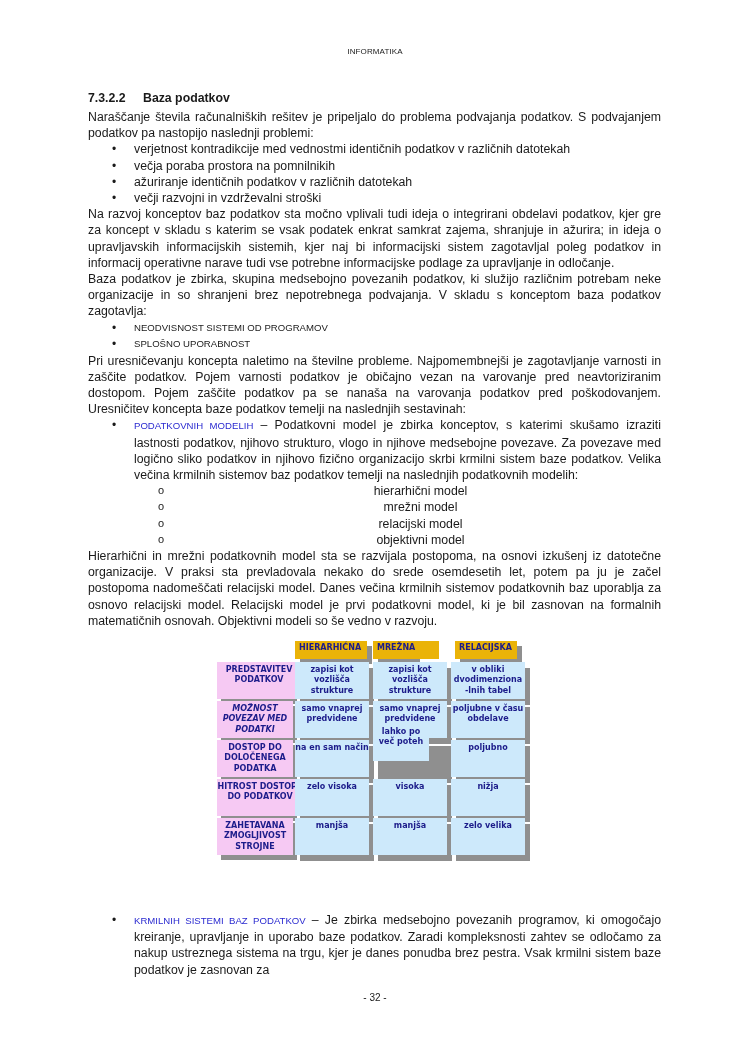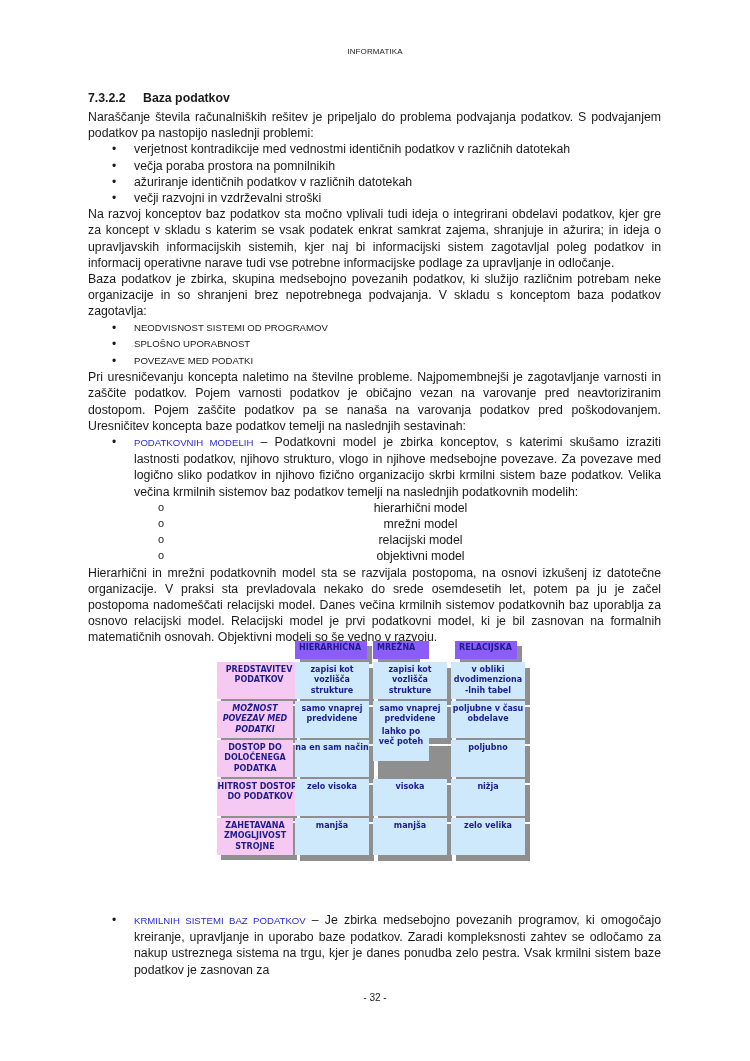--- a/index.html
+++ b/index.html
@@ -21,21 +21,21 @@
   .sub li::before { content: "o"; position: absolute; left: 70px; top: -1px; font-size: 11px; }
   .blue { color: #2a2ad0; font-size: 9.6px; }
   .justify { text-align: justify; }
   .pagenum { position: absolute; top: 992px; left: 0; width: 750px; text-align: center; font-size: 10px; }
 
   
   .tbl { position: absolute; left: 217px; top: 641px; width: 320px; height: 225px;
          font-family: "DejaVu Sans", sans-serif; font-weight: bold; font-size: 8px; line-height: 10.3px; }
   .cell { position: absolute; text-align: center; box-sizing: border-box; padding-top: 3px; }
   .shadow { position: absolute; background: #8f8f8f; }
-  .hdr { background: #8b5cf6; color: #1c1c8a; }
+  .hdr { background: #eab308; color: #1c1c8a; }
   .rowh { background: #f6c9f3; color: #1c1c8a; }
   .val { background: #cde9fb; color: #1c1c8a; }
   .colh { text-align: left; padding-left: 4px; padding-top: 2px; }
   .bottom-list { position: absolute; left: 88px; top: 912px; width: 573px; font-size: 12.3px; line-height: 16.2px; }
 </style>
 </head>
 <body>
 
 <div class="header">INFORMATIKA</div>
 
@@ -48,42 +48,41 @@
     <li class="bul">verjetnost kontradikcije med vednostmi identičnih podatkov v različnih datotekah</li>
     <li class="bul">večja poraba prostora na pomnilnikih</li>
     <li class="bul">ažuriranje identičnih podatkov v različnih datotekah</li>
     <li class="bul">večji razvojni in vzdrževalni stroški</li>
   </ul>
   <p>Na razvoj konceptov baz podatkov sta močno vplivali tudi ideja o integrirani obdelavi podatkov, kjer gre za koncept v skladu s katerim se vsak podatek enkrat samkrat zajema, shranjuje in ažurira; in ideja o upravljavskih informacijskih sistemih, kjer naj bi informacijski sistem zagotavljal poleg podatkov in informacij operativne narave tudi vse potrebne informacijske podlage za upravljanje in odločanje.</p>
   <p>Baza podatkov je zbirka, skupina medsebojno povezanih podatkov, ki služijo različnim potrebam neke organizacije in so shranjeni brez nepotrebnega podvajanja. V skladu s konceptom baza podatkov zagotavlja:</p>
   <ul class="caps">
     <li class="bul">NEODVISNOST SISTEMI OD PROGRAMOV</li>
     <li class="bul">SPLOŠNO UPORABNOST</li>
-    <li class="bul">POVEZAVE MED PODATKI</li>
   </ul>
   <p>Pri uresničevanju koncepta naletimo na številne probleme. Najpomembnejši je zagotavljanje varnosti in zaščite podatkov. Pojem varnosti podatkov je običajno vezan na varovanje pred neavtoriziranim dostopom. Pojem zaščite podatkov pa se nanaša na varovanja podatkov pred poškodovanjem. Uresničitev koncepta baze podatkov temelji na naslednjih sestavinah:</p>
   <ul>
     <li class="bul justify">
       <span class="blue">PODATKOVNIH MODELIH</span><span> – Podatkovni model je zbirka konceptov, s katerimi skušamo izraziti lastnosti podatkov, njihovo strukturo, vlogo in njihove medsebojne povezave. Za povezave med logično sliko podatkov in njihovo fizično organizacijo skrbi krmilni sistem baze podatkov. Velika večina krmilnih sistemov baz podatkov temelji na naslednjih podatkovnih modelih:</span>
     </li>
   </ul>
   <ul class="sub">
     <li>hierarhični model</li>
     <li>mrežni model</li>
     <li>relacijski model</li>
     <li>objektivni model</li>
   </ul>
   <p>Hierarhični in mrežni podatkovnih model sta se razvijala postopoma, na osnovi izkušenj iz datotečne organizacije. V praksi sta prevladovala nekako do srede osemdesetih let, potem pa ju je začel postopoma nadomeščati relacijski model. Danes večina krmilnih sistemov podatkovnih baz uporablja za osnovo relacijski model. Relacijski model je prvi podatkovni model, ki je bil zasnovan na formalnih matematičnih osnovah. Objektivni modeli so še vedno v razvoju.</p>
 </div>
 
 <div class="tbl" id="tbl">
     <div class="shadow" style="left: 83px; top: 5px; width: 72px; height: 18px;"></div>
     <div class="cell hdr colh" style="left: 78px; top: 0px; width: 72px; height: 18px;">HIERARHIĆNA</div>
     <div class="shadow" style="left: 161px; top: 5px; width: 42px; height: 18px;"></div>
-    <div class="cell hdr colh" style="left: 156px; top: 0px; width: 56px; height: 18px;">MREŽNA</div>
+    <div class="cell hdr colh" style="left: 156px; top: 0px; width: 66px; height: 18px;">MREŽNA</div>
     <div class="shadow" style="left: 243px; top: 5px; width: 62px; height: 18px;"></div>
     <div class="cell hdr colh" style="left: 238px; top: 0px; width: 62px; height: 18px;">RELACIJSKA</div>
     <div class="shadow" style="left: 4px; top: 26px; width: 76px; height: 37px;"></div>
     <div class="cell rowh" style="left: 0px; top: 21px; width: 84px; height: 37px;">PREDSTAVITEV PODATKOV</div>
     <div class="shadow" style="left: 83px; top: 27px; width: 74px; height: 37px;"></div>
     <div class="cell val" style="left: 78px; top: 21px; width: 74px; height: 37px;">zapisi kot vozlišča strukture</div>
     <div class="shadow" style="left: 161px; top: 27px; width: 74px; height: 37px;"></div>
     <div class="cell val" style="left: 156px; top: 21px; width: 74px; height: 37px;">zapisi kot vozlišča strukture</div>
     <div class="shadow" style="left: 239px; top: 27px; width: 74px; height: 37px;"></div>
     <div class="cell val" style="left: 234px; top: 21px; width: 74px; height: 37px;">v obliki dvodimenziona -lnih tabel</div>
@@ -117,18 +116,18 @@
     <div class="cell val" style="left: 78px; top: 177px; width: 74px; height: 37px;">manjša</div>
     <div class="shadow" style="left: 161px; top: 183px; width: 74px; height: 37px;"></div>
     <div class="cell val" style="left: 156px; top: 177px; width: 74px; height: 37px;">manjša</div>
     <div class="shadow" style="left: 239px; top: 183px; width: 74px; height: 37px;"></div>
     <div class="cell val" style="left: 234px; top: 177px; width: 74px; height: 37px;">zelo velika</div>
   </div>
 
 <div class="bottom-list">
   <ul>
     <li class="bul justify">
-      <span class="blue">KRMILNIH SISTEMI BAZ PODATKOV</span><span> – Je zbirka medsebojno povezanih programov, ki omogočajo kreiranje, upravljanje in uporabo baze podatkov. Zaradi kompleksnosti zahtev se odločamo za nakup ustreznega sistema na trgu, kjer je danes ponudba zelo pestra. Vsak krmilni sistem baze podatkov je zasnovan za</span>
+      <span class="blue">KRMILNIH SISTEMI BAZ PODATKOV</span><span> – Je zbirka medsebojno povezanih programov, ki omogočajo kreiranje, upravljanje in uporabo baze podatkov. Zaradi kompleksnosti zahtev se odločamo za nakup ustreznega sistema na trgu, kjer je danes ponudba brez pestra. Vsak krmilni sistem baze podatkov je zasnovan za</span>
     </li>
   </ul>
 </div>
 
 <div class="pagenum">- 32 -</div>
 
 </body></html>

